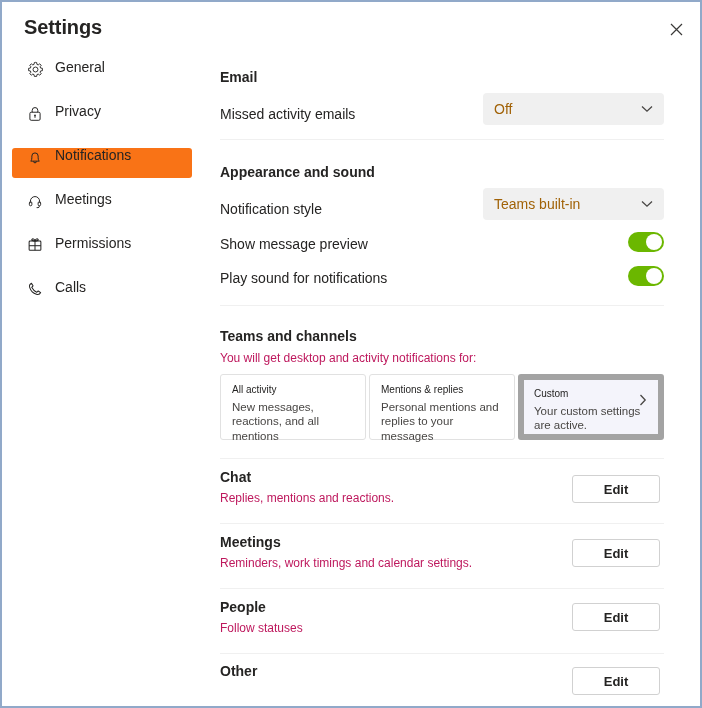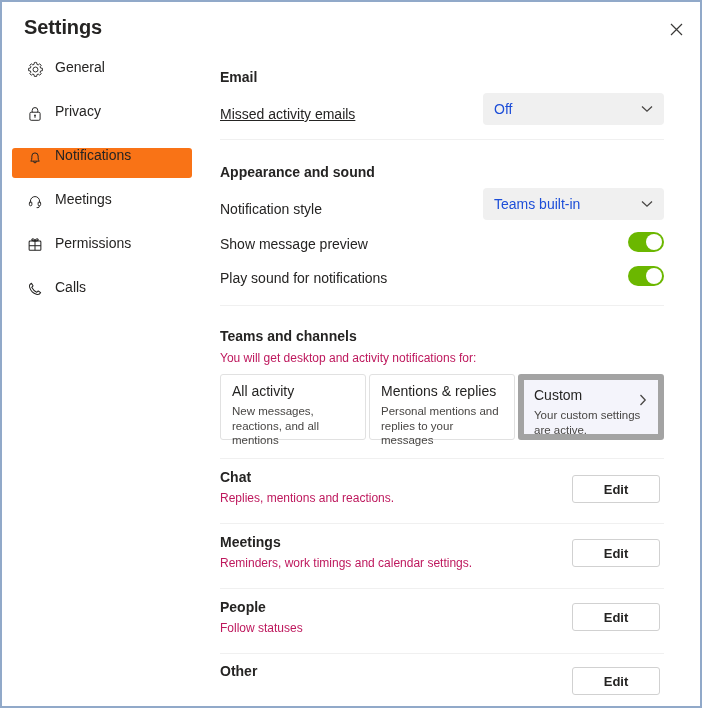--- a/index.html
+++ b/index.html
@@ -129,21 +129,21 @@
     background: #f0f0f0;
     border-radius: 4px;
     border: none;
     display: flex;
     align-items: center;
     cursor: pointer;
     padding: 0;
   }
   .dropdown .dd-value {
     font-size: 14px;
-    color: #1d4ed8;
+    color: #a16207;
     margin-left: 11px;
     flex: 1 1 auto;
     text-align: left;
     font-family: "Liberation Sans", sans-serif;
   }
   .dropdown .dd-chev {
     margin-right: 11px;
     display: flex;
     align-items: center;
   }
@@ -188,21 +188,21 @@
     padding: 9px 11px 0 11px;
     cursor: pointer;
     position: relative;
   }
   .card.selected {
     border: 6px solid #a3a3a3;
     background: #f4f4fb;
     padding: 8px 10px 0 10px;
   }
   .card-title {
-    font-size: 14px;
+    font-size: 10px;
     color: #252423;
     line-height: 1.1;
     margin-bottom: 5px;
   }
   .card-desc {
     font-size: 11.5px;
     color: #484644;
     line-height: 1.25;
   }
   .card-chev {
@@ -307,21 +307,21 @@
           <path d="M5.0 2.6 C3.4 3.4 2.3 5.0 3.1 7.4 C4.2 10.8 7.2 13.8 10.6 14.9 C13.0 15.7 14.6 14.6 15.4 13.0 L12.6 11.2 L10.9 12.7 C9.3 11.9 6.1 8.7 5.3 7.1 L6.8 5.4 Z" fill="none" stroke="#252423" stroke-width="1.15" stroke-linejoin="round"></path>
         </svg>
       </span>
       <span class="nav-label">Calls</span>
     </div>
   </div>
 
   <div class="main">
 
     <div class="section-head" style="top:67px;left:0;">Email</div>
-    <div class="row-label" style="top:104px;left:0;text-decoration:underline;">Missed activity emails</div>
+    <div class="row-label" style="top:104px;left:0;">Missed activity emails</div>
     <button class="dropdown" style="top:91px;left:263px;">
       <span class="dd-value">Off</span>
       <span class="dd-chev">
         <svg width="12" height="8" viewBox="0 0 12 8">
               <path d="M1 1.5 L6 6.2 L11 1.5" fill="none" stroke="#484644" stroke-width="1.3"></path>
             </svg>
       </span>
     </button>
     <div class="divider" style="top:137px;"></div>
 

